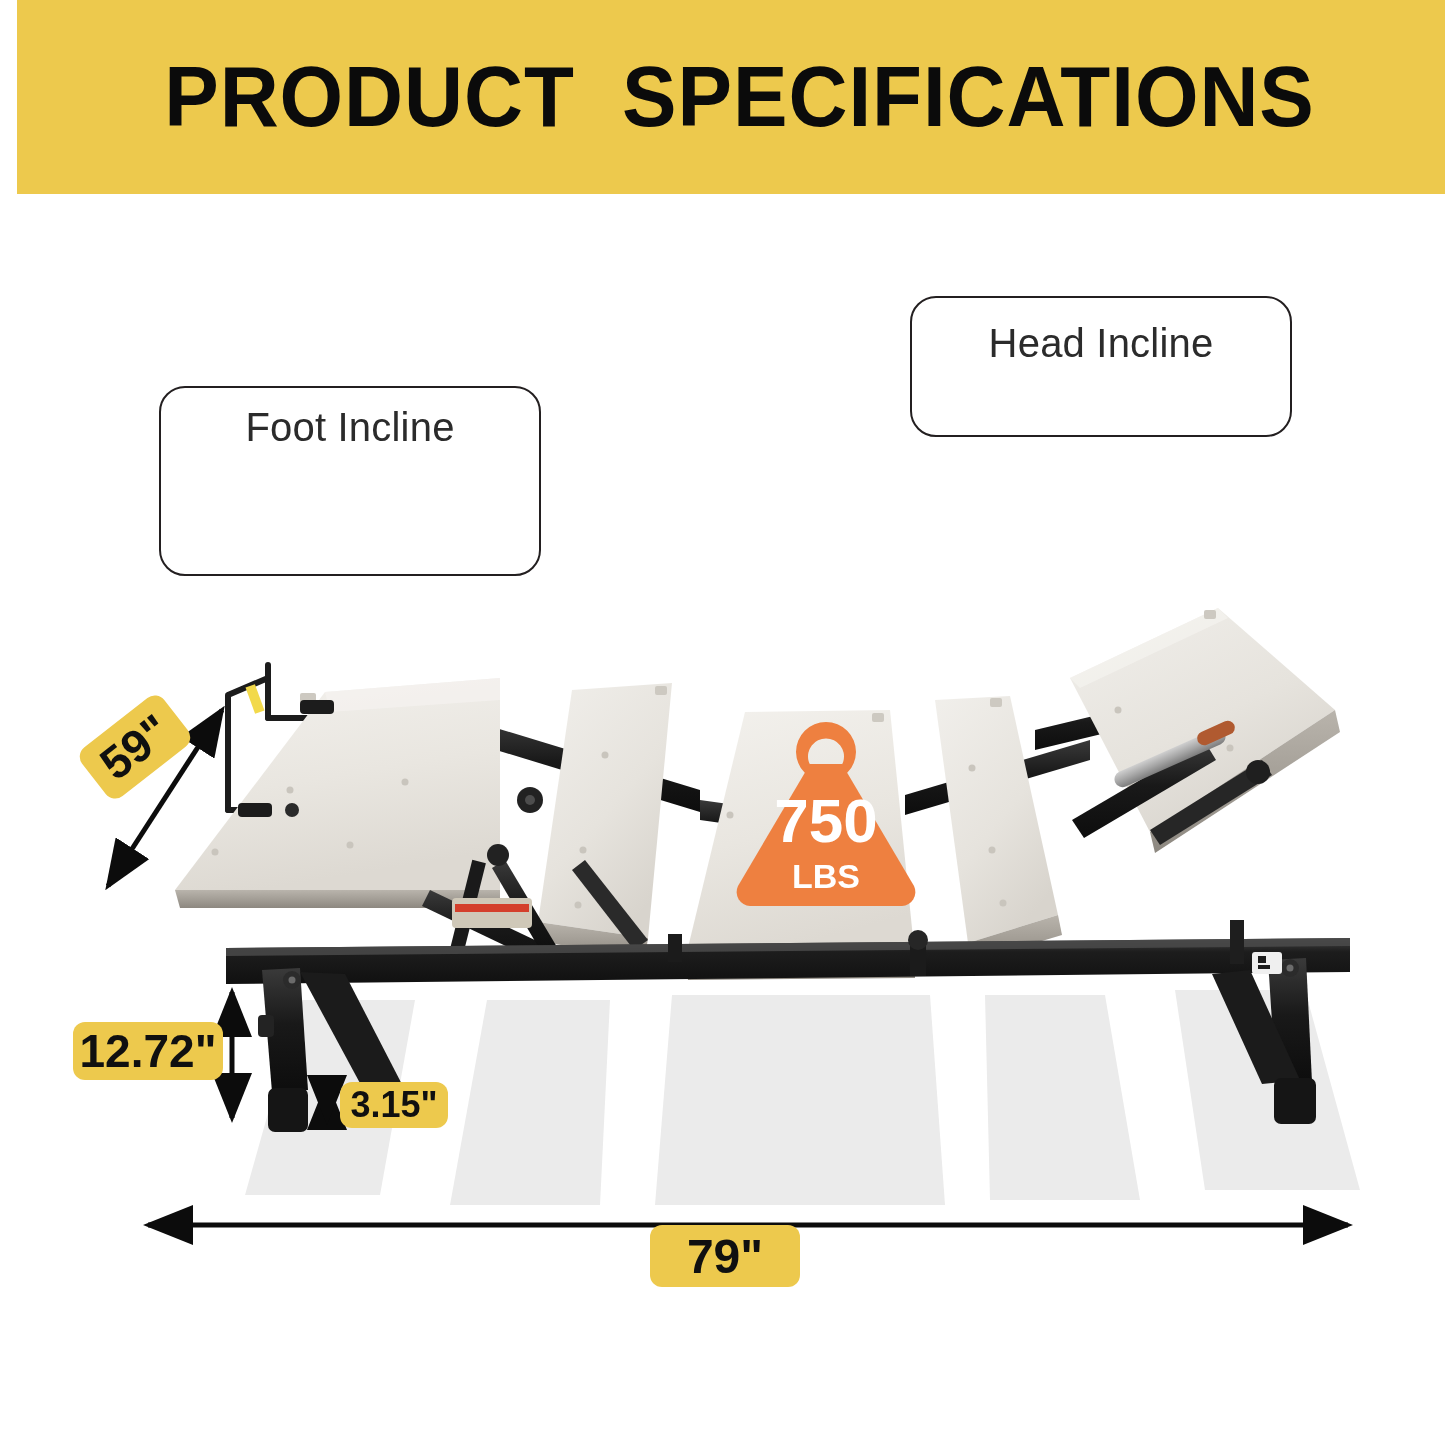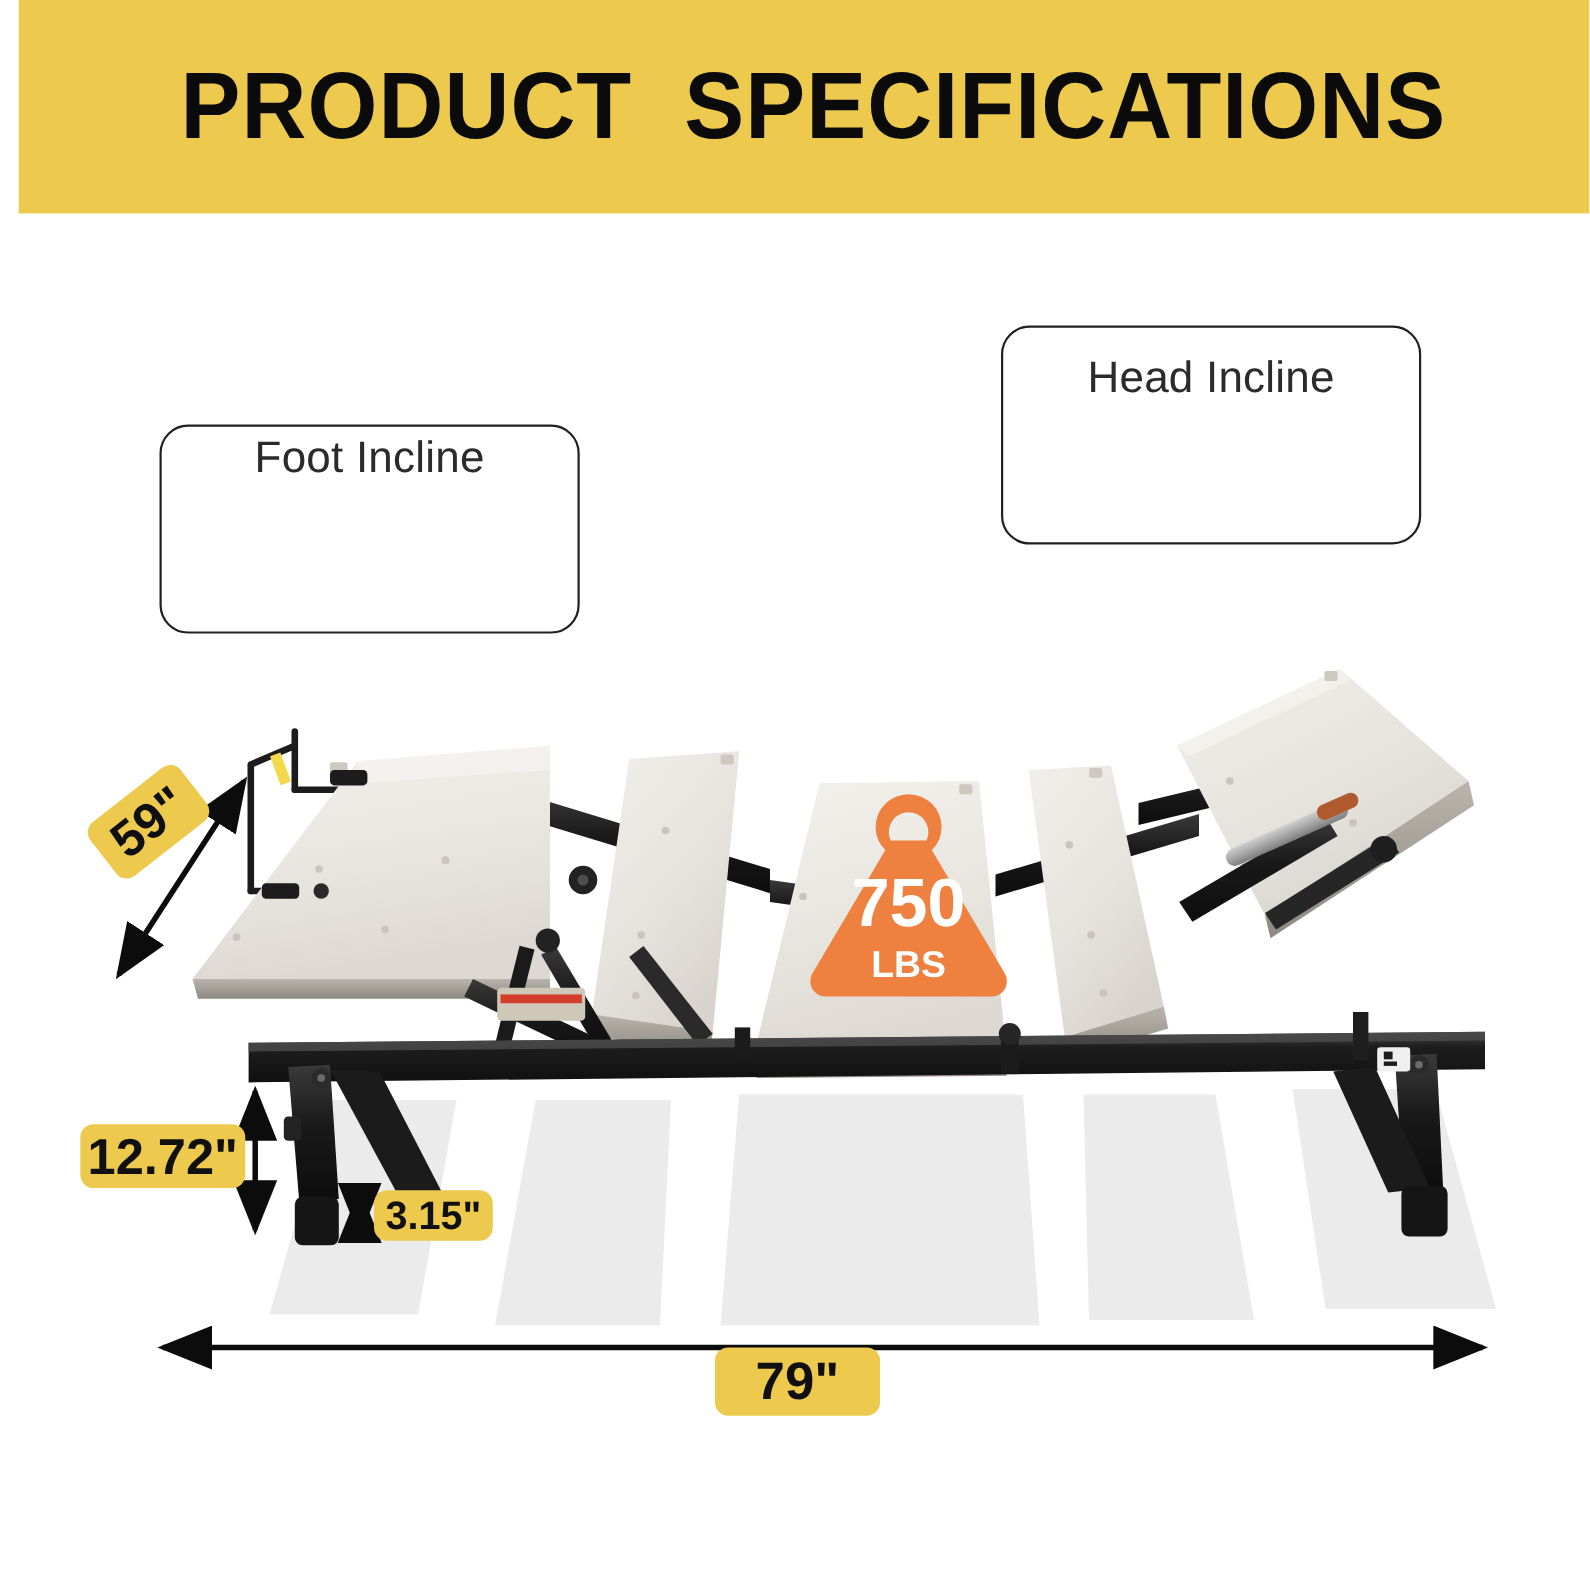--- a/index.html
+++ b/index.html
@@ -12,22 +12,22 @@
     font-family:"Liberation Sans Narrow","Liberation Sans",sans-serif;
     font-weight:bold;font-size:86px;line-height:96px;color:#0b0b0b;
     letter-spacing:1px;white-space:pre;transform:scaleX(0.95);transform-origin:center;}
 
   
   .spec-box{position:absolute;background:#ffffff;border:2px solid #231f20;border-radius:26px;
     box-sizing:border-box;text-align:center;z-index:40;}
   .spec-label{font-size:40px;color:#2b2b2b;font-family:"Liberation Sans",sans-serif;
     line-height:46px;letter-spacing:.2px;}
   .spec-value{font-size:86px;font-weight:bold;color:#ee8040;line-height:92px;letter-spacing:-1px;}
-  #foot-box{left:145px;top:386px;width:382px;height:190px;padding-top:5px;}
-  #head-box{left:910px;top:296px;width:382px;height:199px;padding-top:22px;}
+  #foot-box{left:159px;top:386px;width:382px;height:190px;padding-top:16px;}
+  #head-box{left:910px;top:296px;width:382px;height:141px;padding-top:22px;}
 
   
   #product{position:absolute;left:0;top:560px;width:1445px;height:620px;z-index:10;}
 
   
   .dim-badge{position:absolute;background:#edc94d;border-radius:12px;color:#101010;
     font-family:"Liberation Sans Narrow","Liberation Sans",sans-serif;font-weight:bold;
     display:flex;align-items:center;justify-content:center;z-index:50;white-space:nowrap;}
   #dim59{left:83px;top:716px;width:104px;height:62px;font-size:46px;
     transform:rotate(-38deg);transform-origin:center;}

